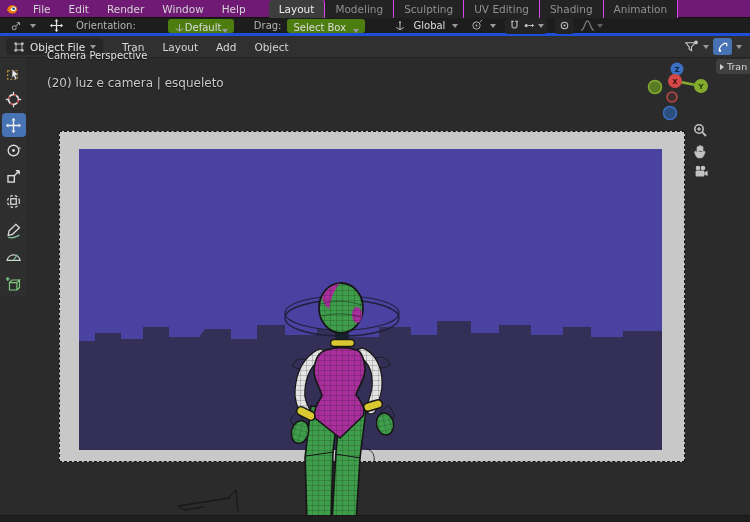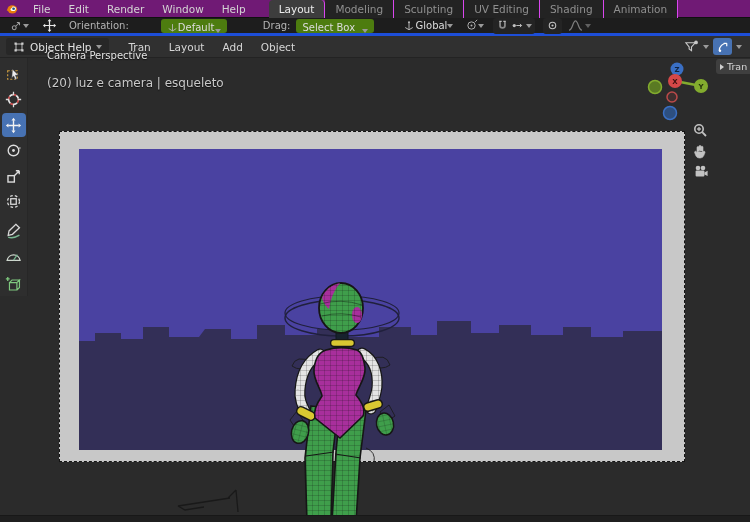--- a/index.html
+++ b/index.html
@@ -13,21 +13,21 @@
   .menu-item { color:#d4d4d4; font-size:10.5px; padding:0 9px; line-height:18px; white-space:nowrap; cursor:default; }
   .workspaces { display:flex; align-items:flex-end; height:18px; margin-left:14px; overflow:hidden; flex:1; }
   .ws-tab { color:#8f8f8f; font-size:10.5px; line-height:16px; padding:1px 10px 1px; white-space:nowrap; background:#232323; border-right:1px solid #d946ef; }
   .ws-tab.active { background:#3d3d3d; color:#ececec; border-radius:4px 4px 0 0; }
 
   
   .row2 { position:absolute; left:0; top:18px; width:750px; height:18px; background:#1d1d1d; display:flex; align-items:center; border-bottom:3px solid #1d4ed8; font-size:10px; color:#b4b4b4; }
   .r2-label { margin:0 6px; white-space:nowrap; }
   .ddl { display:flex; align-items:flex-end; gap:0; background:#4d7c0f; border-radius:3px; height:14px; padding:0 6px; color:#dcdcdc; white-space:nowrap; }
   .chev { width:0; height:0; border-left:3px solid transparent; border-right:3px solid transparent; border-top:4px solid #9a9a9a; display:inline-block; }
-  .iconbtn { display:flex; align-items:center; gap:0; padding:0 3px; height:16px; }
+  .iconbtn { display:flex; align-items:center; gap:7px; padding:0 3px; height:16px; }
   .dimgroup { background:#242424; border-radius:3px; display:flex; align-items:center; height:16px; padding:0 3px; gap:2px; }
 
   
   .row3 { position:absolute; left:0; top:36px; width:750px; height:22px; background:#303030; display:flex; align-items:center; border-bottom:1px solid #232323; font-size:10.5px; color:#d6d6d6; }
   .mode-btn { display:flex; align-items:center; gap:5px; background:#272727; border-radius:3px; height:17px; padding:0 7px; margin-left:6px; color:#e2e2e2; white-space:nowrap; }
   .vh-menu { padding:0 9px; white-space:nowrap; }
   .row3-right { margin-left:auto; display:flex; align-items:center; gap:4px; padding-right:8px; }
   .bluebtn { background:var(--accent,#4772b3); border-radius:3px; width:19px; height:17px; display:flex; align-items:center; justify-content:center; }
 
   
@@ -89,21 +89,21 @@
       <path d="M8 1 l2 2.4 h-4 Z M8 15 l-2 -2.4 h4 Z M1 8 l2.4 -2 v4 Z M15 8 l-2.4 2 v-4 Z" fill="#e8e8e8"></path>
     </svg>
     <span class="r2-label" style="margin-left:12px">Orientation:</span>
     <div class="ddl" style="margin-left:26px; width:66px">
       <svg width="11" height="11" viewBox="0 0 16 16">
         <path d="M8 13 V3 M8 13 L2.5 9.5 M8 13 L13.5 9.5" stroke="#b8b8b8" stroke-width="1.3" fill="none"></path>
       </svg>
       <span style="flex:1">Default</span>
       <span class="chev"></span>
     </div>
-    <span class="r2-label" style="margin-left:36px">Drag:</span>
+    <span class="r2-label" style="margin-left:20px">Drag:</span>
     <div class="ddl" style="width:78px">
       <span style="flex:1">Select Box</span>
       <span class="chev"></span>
     </div>
     <div class="iconbtn" style="margin-left:26px">
       <svg width="12" height="12" viewBox="0 0 16 16">
         <path d="M8 13 V3 M8 13 L3 10 M8 13 L13 10" stroke="#b8b8b8" stroke-width="1.3" fill="none"></path>
         <circle cx="8" cy="3" r="1.4" fill="#b8b8b8"></circle>
       </svg>
       <span style="color:#dcdcdc">Global</span>
@@ -142,21 +142,21 @@
 
   <div class="row3">
     <div class="mode-btn">
       <svg width="12" height="12" viewBox="0 0 16 16">
         <rect x="4" y="4" width="8" height="8" fill="none" stroke="#cfcfcf" stroke-width="1.2"></rect>
         <rect x="2" y="2" width="3" height="3" fill="#cfcfcf"></rect>
           <rect x="11" y="2" width="3" height="3" fill="#cfcfcf"></rect>
         <rect x="2" y="11" width="3" height="3" fill="#cfcfcf"></rect>
           <rect x="11" y="11" width="3" height="3" fill="#cfcfcf"></rect>
       </svg>
-      <span>Object Help</span>
+      <span>Object File</span>
       <span class="chev"></span>
     </div>
     <span class="vh-menu" style="margin-left:10px">Tran</span>
     <span class="vh-menu">Layout</span>
     <span class="vh-menu">Add</span>
     <span class="vh-menu">Object</span>
     <div class="row3-right">
       <svg width="15" height="15" viewBox="0 0 16 16">
         <path d="M2 4 h10 l-4 4.5 v4 l-2.5 -1.8 V8.5 Z" fill="none" stroke="#c8c8c8" stroke-width="1.2"></path>
         <circle cx="12.8" cy="3.6" r="2" fill="#c8c8c8"></circle>

